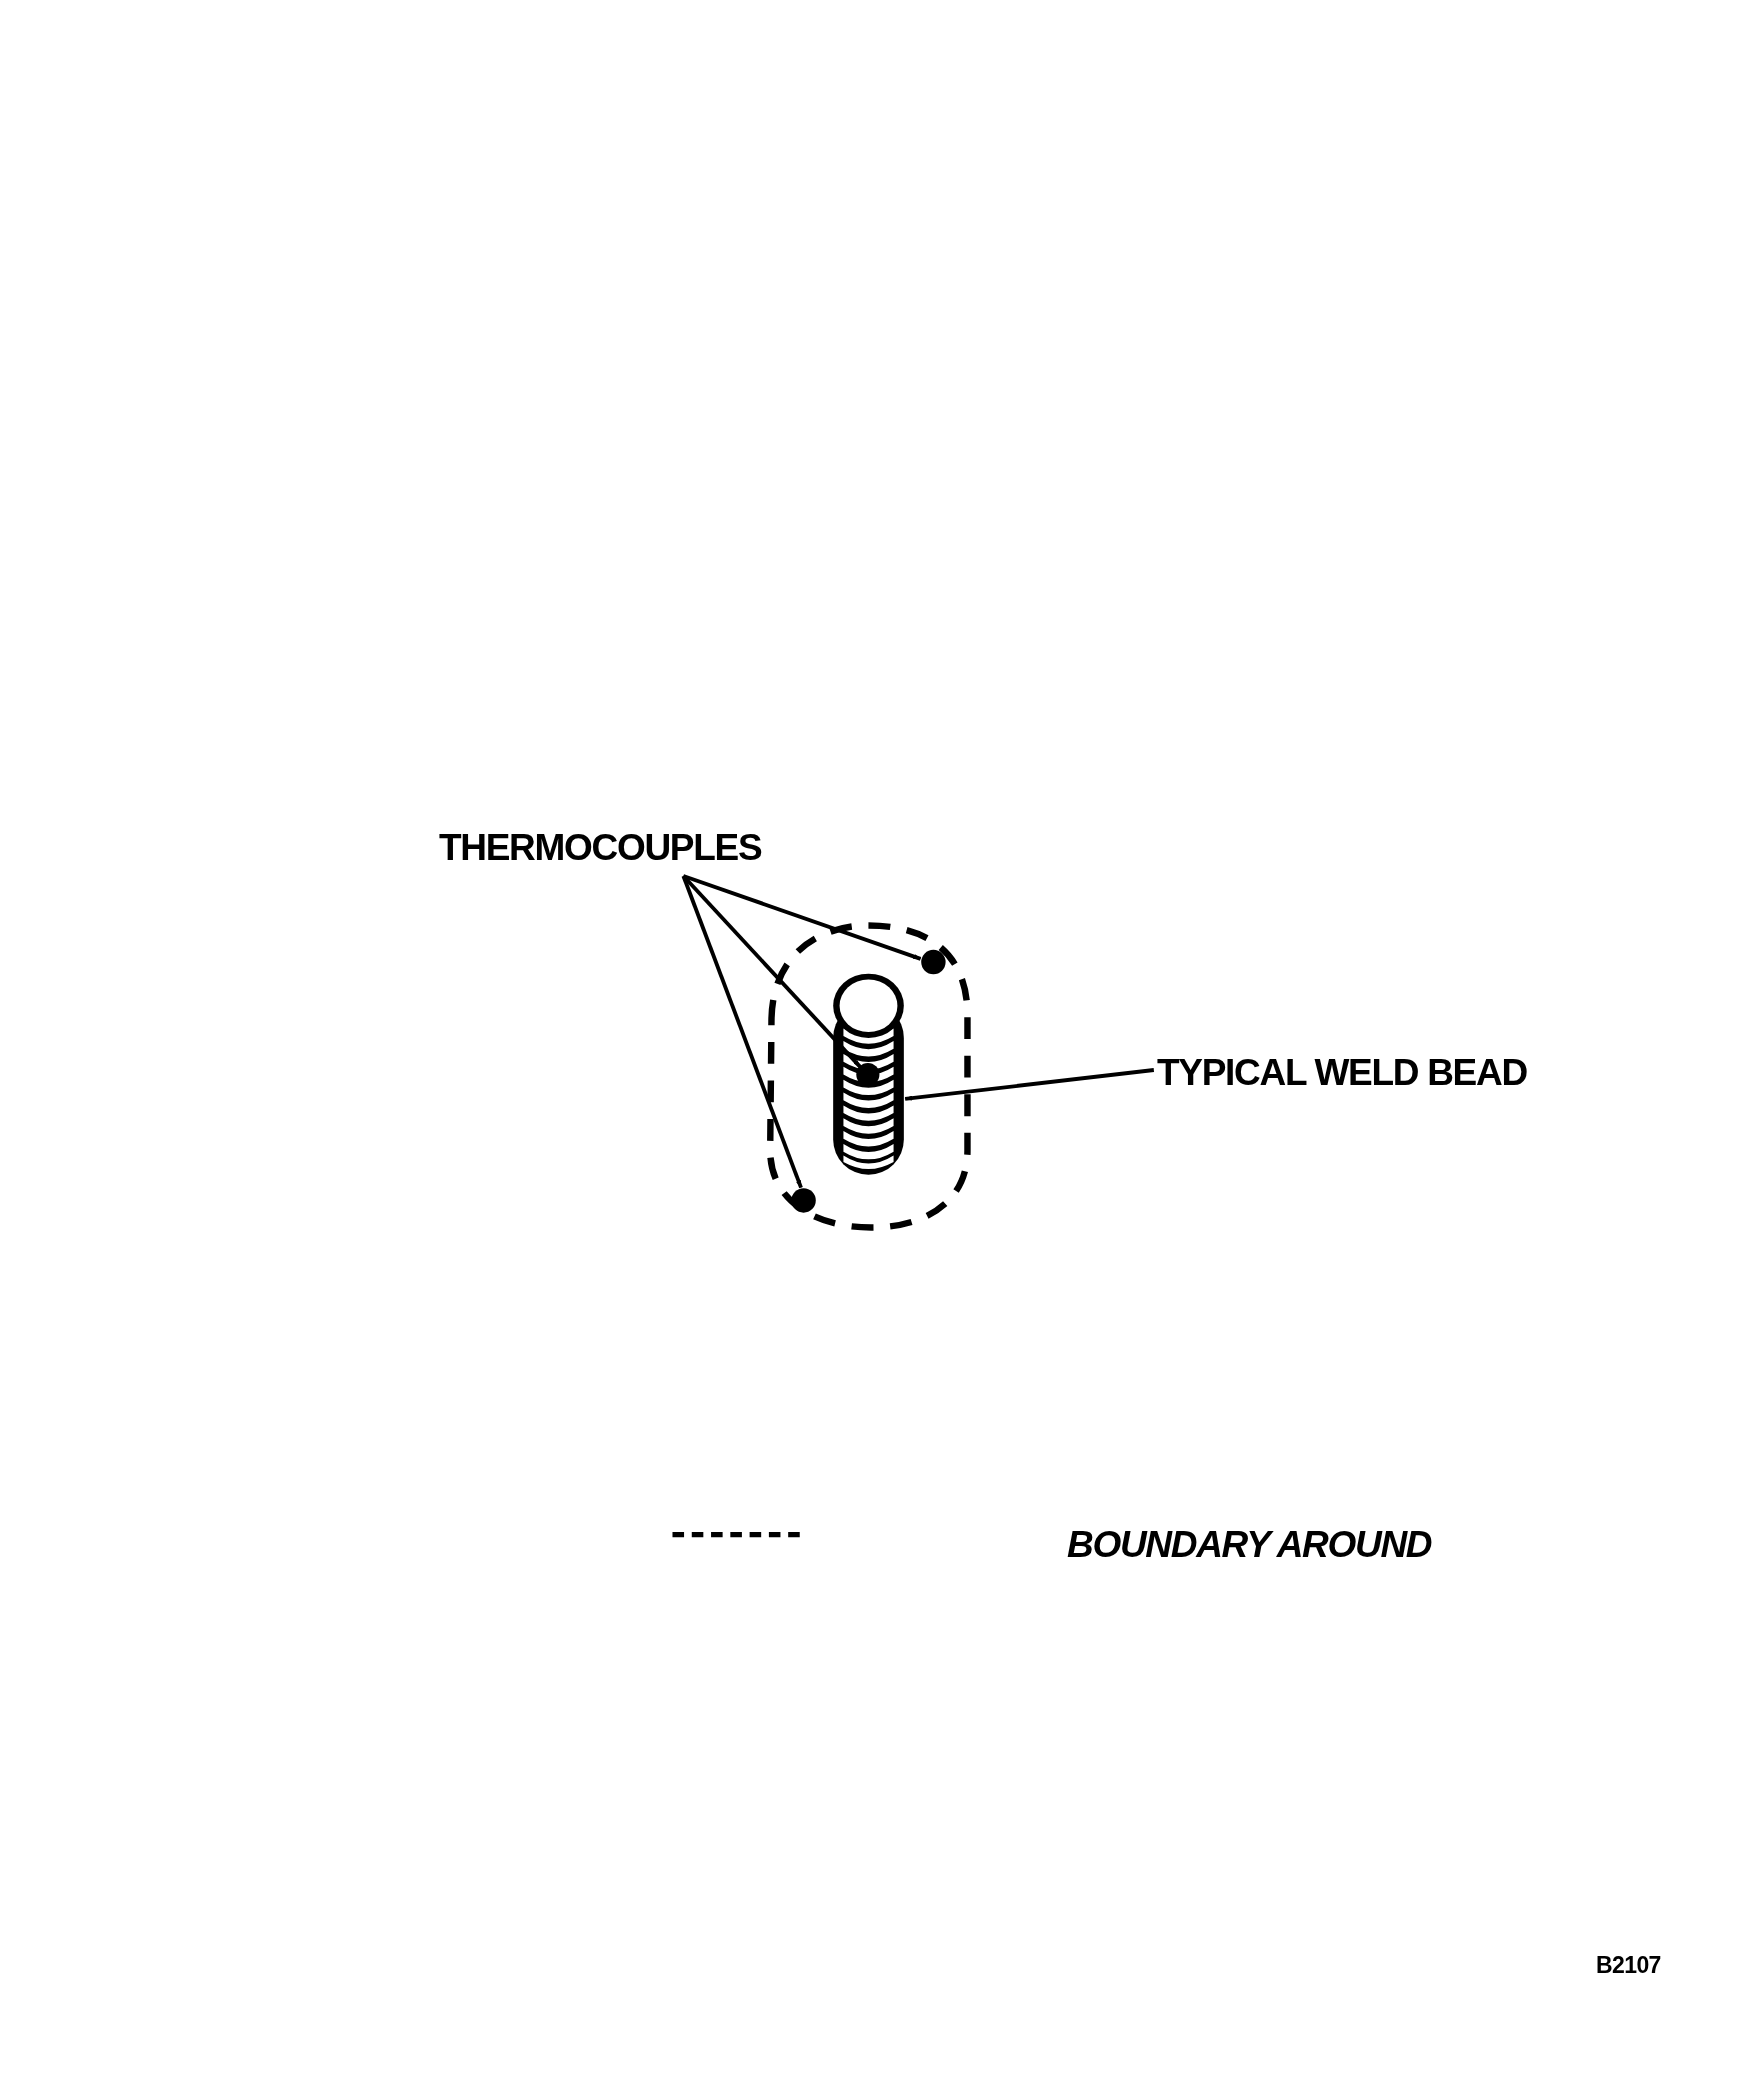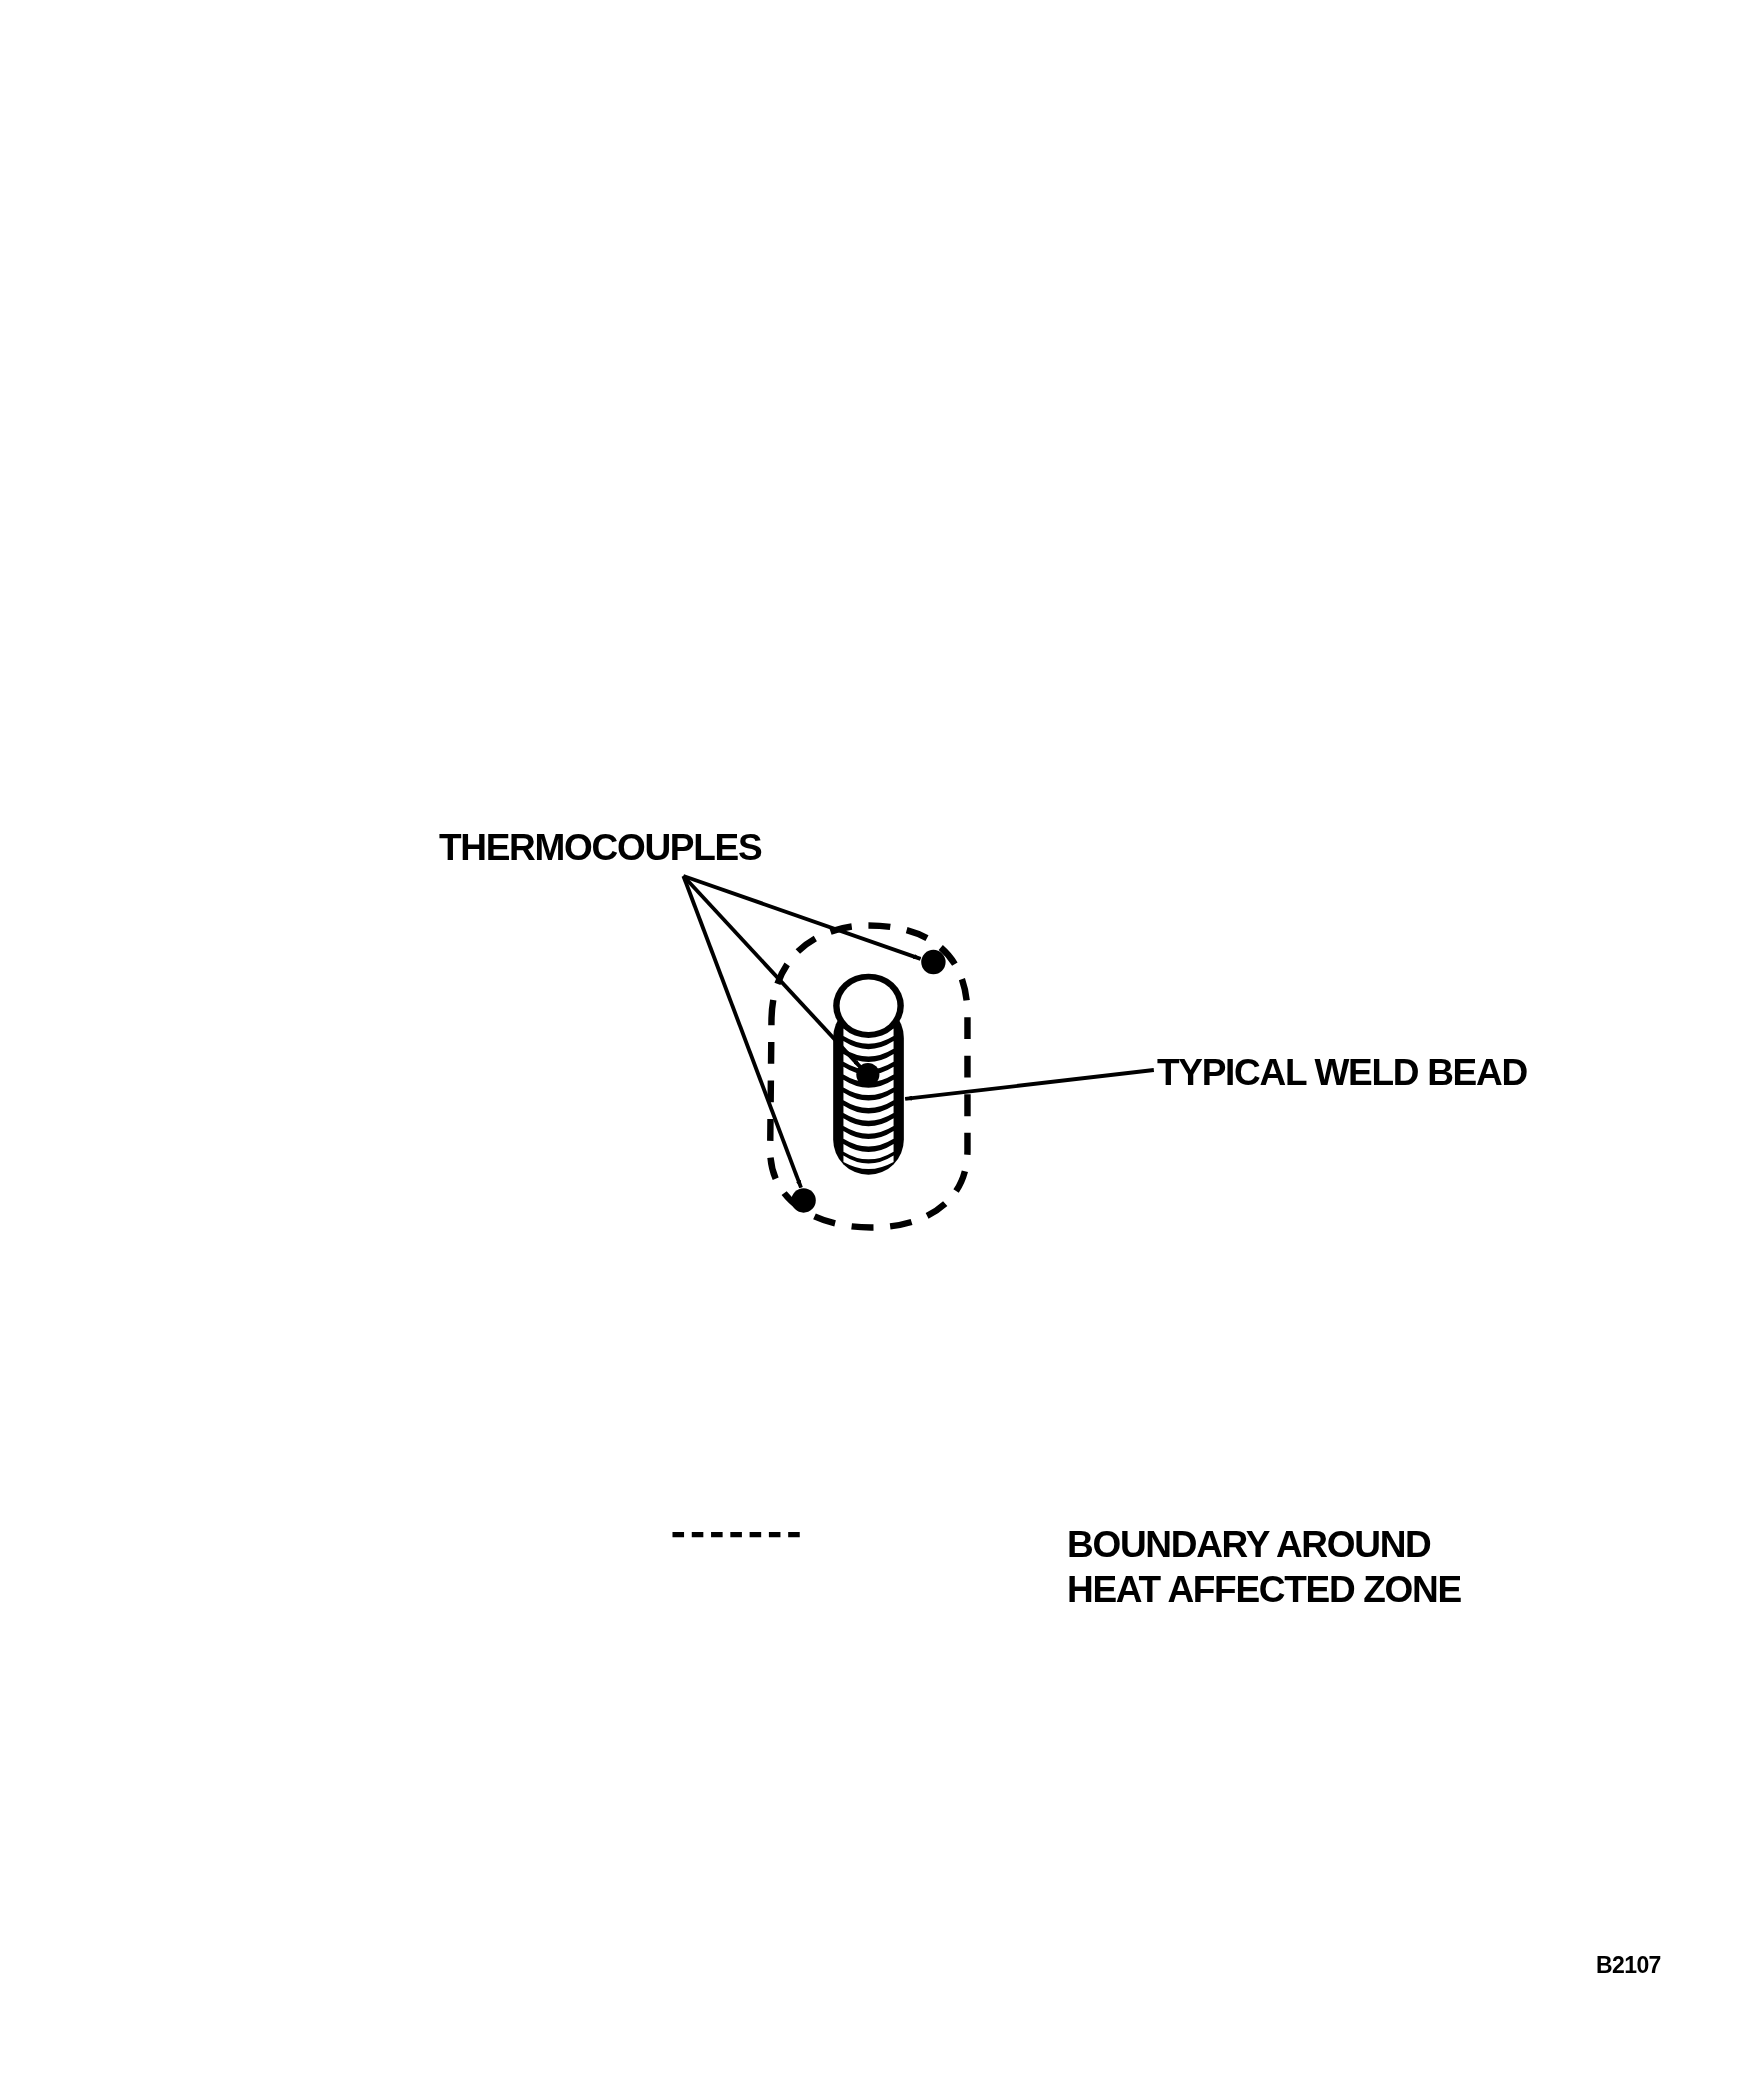--- a/index.html
+++ b/index.html
@@ -11,21 +11,21 @@
     font-weight: bold;
     color: #000000;
     white-space: nowrap;
     letter-spacing: -1.3px;
     line-height: 1;
   }
   #lbl-thermo { left: 439px; top: 829px; font-size: 37px; }
   #lbl-weld { left: 1157px; top: 1054px; font-size: 37px; text-align: right; }
   #lbl-legend { left: 1067px; top: 1522px; font-size: 37px; line-height: 45px; }
   #lbl-fig { left: 1596px; top: 1954px; font-size: 23px; letter-spacing: -0.6px; }
-  .legend-line { display: block; }
+  .legend-line { display: block; font-style: italic; }
 </style>
 </head>
 <body>
 
 <div class="canvas">
   <svg width="1755" height="2097" viewBox="0 0 2730 3263" xmlns="http://www.w3.org/2000/svg">
     <defs>
       <marker id="arrowhead" markerWidth="12" markerHeight="8" refX="11" refY="4" orient="auto" markerUnits="userSpaceOnUse">
         <path d="M0,0 L12,4 L0,8 Z" fill="#000"></path>
       </marker>
@@ -74,17 +74,16 @@
 
     <line x1="1795" y1="1665" x2="1408" y2="1710" stroke="#000" stroke-width="6" marker-end="url(#arrowhead)"></line>
 
     <line x1="1046" y1="2388" x2="1250" y2="2388" stroke="#000" stroke-width="8" stroke-dasharray="18,12"></line>
   </svg>
 
   <div id="lbl-thermo" class="label">THERMOCOUPLES</div>
   <div id="lbl-weld" class="label">TYPICAL WELD BEAD</div>
   <div id="lbl-legend" class="label">
     <span class="legend-line">BOUNDARY AROUND</span>
-    <span class="legend-line">HEAT AFFECTED ZONE</span>
   </div>
   <div id="lbl-fig" class="label">B2107</div>
 </div>
 
 
 </body></html>

